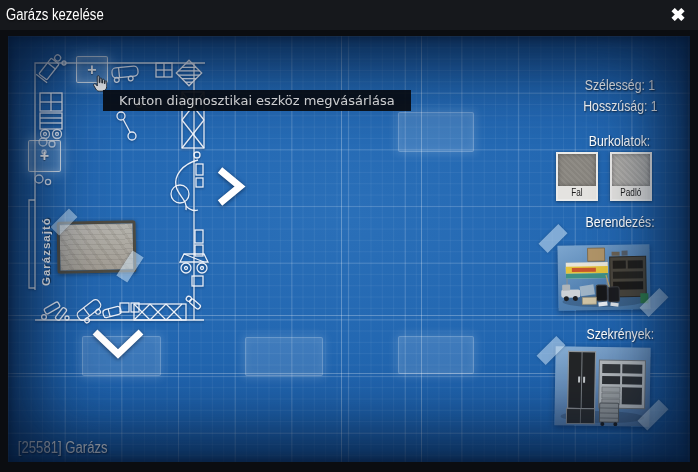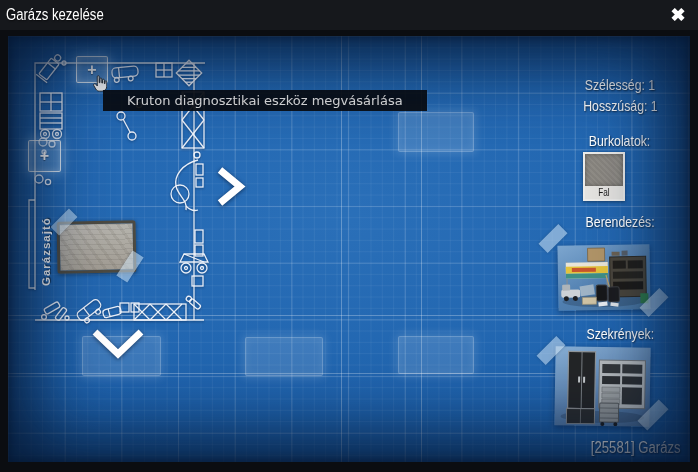--- a/index.html
+++ b/index.html
@@ -40,21 +40,21 @@
   
   .chev{position:absolute;filter:drop-shadow(0 1px 2px rgba(0,10,30,.55));}
   .chev polyline{fill:none;stroke:#fff;stroke-width:7;}
   
   .addbtn{position:absolute;display:flex;align-items:center;justify-content:center;color:#fff;
           font-size:16px;font-weight:700;background:rgba(150,190,230,.32);
           border:1px solid rgba(255,255,255,.8);border-radius:2px;cursor:pointer;
           box-shadow:0 0 12px 3px rgba(170,210,250,.40), inset 0 0 7px rgba(255,255,255,.3);
           text-shadow:0 1px 1px rgba(0,0,0,.4);}
   
-  .tooltip{position:absolute;left:95px;top:54px;height:21px;line-height:21px;padding:0 24px;
+  .tooltip{position:absolute;left:95px;top:54px;height:21px;line-height:21px;padding:0 16px;
            background:rgba(9,11,15,.93);color:#e2e2e2;font-family:"DejaVu Sans",sans-serif;
            font-size:13px;white-space:nowrap;}
   
   .cursor{position:absolute;left:84px;top:39px;}
   
   .slab{position:absolute;left:49px;top:185px;width:73px;height:46px;transform:rotate(-1deg);
         border:3px solid #4c4a42;border-radius:3px;box-shadow:0 1px 4px rgba(0,0,0,.45);
         background:
           repeating-linear-gradient(55deg, rgba(90,85,75,.12) 0 3px, transparent 3px 9px),
           repeating-linear-gradient(0deg, rgba(0,0,0,.08) 0 1px, transparent 1px 5px),
@@ -76,21 +76,21 @@
   .tex.t1{background-color:#8f8c86;}
   .tex.t2{background-color:#b3b1ad;}
   .tex.t3{background-color:#bcb9b4;}
   .tlbl{height:13px;line-height:13px;font-size:10px;color:#1d1d1d;background:#e4e3e0;}
   .photo{position:absolute;box-shadow:0 2px 6px rgba(0,10,30,.4);cursor:pointer;}
   .photo.fur{left:550px;top:209px;width:92px;height:65px;transform:rotate(-1deg);
         background:linear-gradient(155deg,#7da6cf,#507fb0 55%,#47749f);}
   .photo.cab{left:547px;top:311px;width:95px;height:79px;transform:rotate(1deg);
         background:linear-gradient(160deg,#86add3,#577fae 60%,#4b6f9a);}
   
-  .footer{position:absolute;left:0;top:403px;width:682px;text-align:right;font-size:16px;}
+  .footer{position:absolute;left:0;top:403px;width:682px;text-align:left;font-size:16px;}
 </style>
 </head>
 <body>
 
 <div class="titlebar">
   <div class="title hd"><span class="cx">Garázs kezelése</span></div>
   <div class="closebtn">
       <span>✖</span>
     </div>
 </div>
@@ -257,20 +257,24 @@
   <div class="tooltip">Kruton diagnosztikai eszköz megvásárlása</div>
 
   <div class="sidebar">
     <div class="srow hd" style="top:40px"><span class="cx">Szélesség: 1</span></div>
     <div class="srow hd" style="top:61px"><span class="cx">Hosszúság: 1</span></div>
     <div class="srow hd" style="top:96px"><span class="cx">Burkolatok:</span></div>
     <div class="tiles">
       <div class="tile">
         <div class="tex t1"></div>
         <div class="tlbl"><span class="cx">Fal</span></div>
+      </div>
+      <div class="tile">
+        <div class="tex t2"></div>
+        <div class="tlbl"><span class="cx">Padló</span></div>
       </div>
     </div>
     <div class="srow hd" style="top:177px"><span class="cx">Berendezés:</span></div>
     <div class="srow hd" style="top:289px"><span class="cx">Szekrények:</span></div>
   </div>
 
   <div class="photo fur">
     <svg width="92" height="65">
       <ellipse cx="46" cy="56" rx="42" ry="6" fill="rgba(20,35,55,.25)"></ellipse>
       <rect x="30" y="3" width="17" height="13" fill="#b09468" stroke="#7a6544" stroke-width=".8"></rect>

